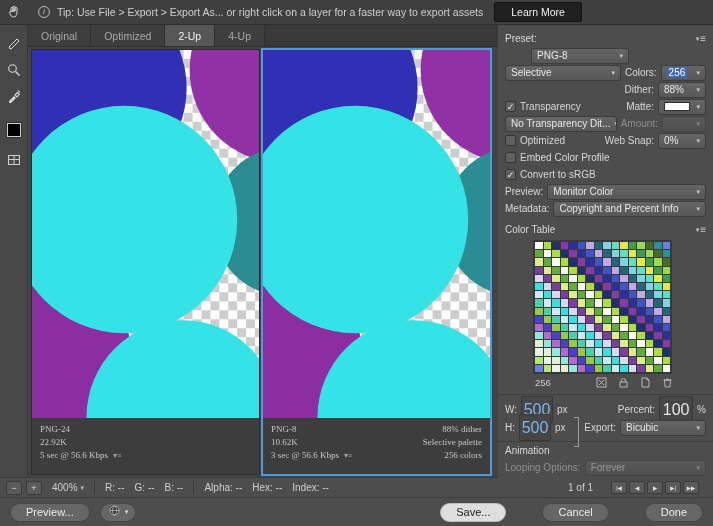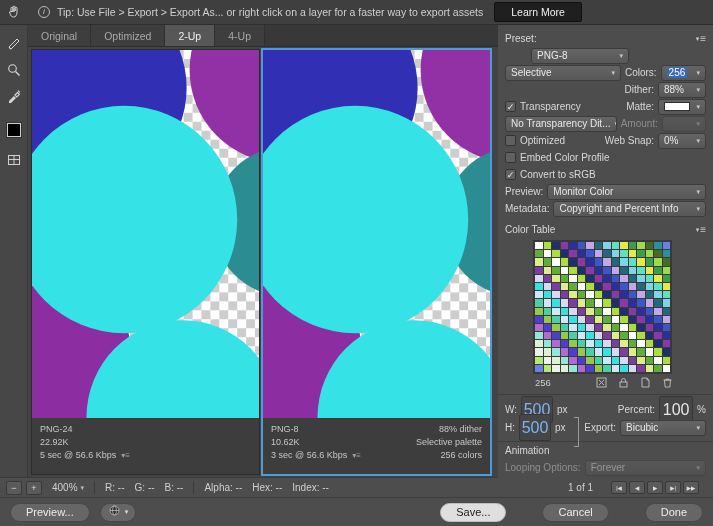--- a/index.html
+++ b/index.html
@@ -31,21 +31,21 @@
     border-right:1px solid #2f2f2f;background:#3e3e3e;}
   .tab.active{background:#575757;color:#efefef;}
   
   .preview-area{position:absolute;left:28px;top:47px;width:470px;height:430px;background:#434343;}
   .pane{position:absolute;top:2px;height:426px;width:229px;background:#3d3d3d;border:1px solid #2c2c2c;}
   .pane.p0{left:3px;} .pane.p1{left:234px;}
   .pane.selected{outline:2px solid #4e9bdc;outline-offset:-1px;}
   .pane-img{position:absolute;left:0;right:0;top:0;bottom:56px;overflow:hidden;}
   .pane-img svg{width:100%;height:100%;display:block;}
   .pane-info{position:absolute;left:0;right:0;bottom:0;height:56px;background:#3d3d3d;
-    padding:5px 8px 0;font-size:9px;line-height:13px;color:#c6c6c6;display:flex;justify-content:space-between;}
+    padding:5px 8px 0;font-size:9px;line-height:13px;color:#c6c6c6;display:flex;justify-content:space-between;font-family:Liberation Serif, serif;}
   .pane-info .col-r{text-align:right;}
   .data-ic{display:inline-block;margin-left:5px;font-size:8px;color:#9f9f9f;}
   
   .right-panel{position:absolute;left:498px;top:25px;width:215px;height:472px;padding-top:4px;font-size:10px;}
   .row{display:flex;align-items:center;height:15px;margin:2px 7px 0;gap:4px;}
   .lb{font-size:10px;color:#d8d8d8;white-space:nowrap;}
   .lb.r{margin-left:auto;}
   .dim{opacity:.45;}
   .dd{display:flex;align-items:center;height:16px;background:linear-gradient(#656565,#575757);
     border:1px solid #3c3c3c;border-radius:3px;padding:0 5px;font-size:10px;color:#e8e8e8;white-space:nowrap;overflow:hidden;}

